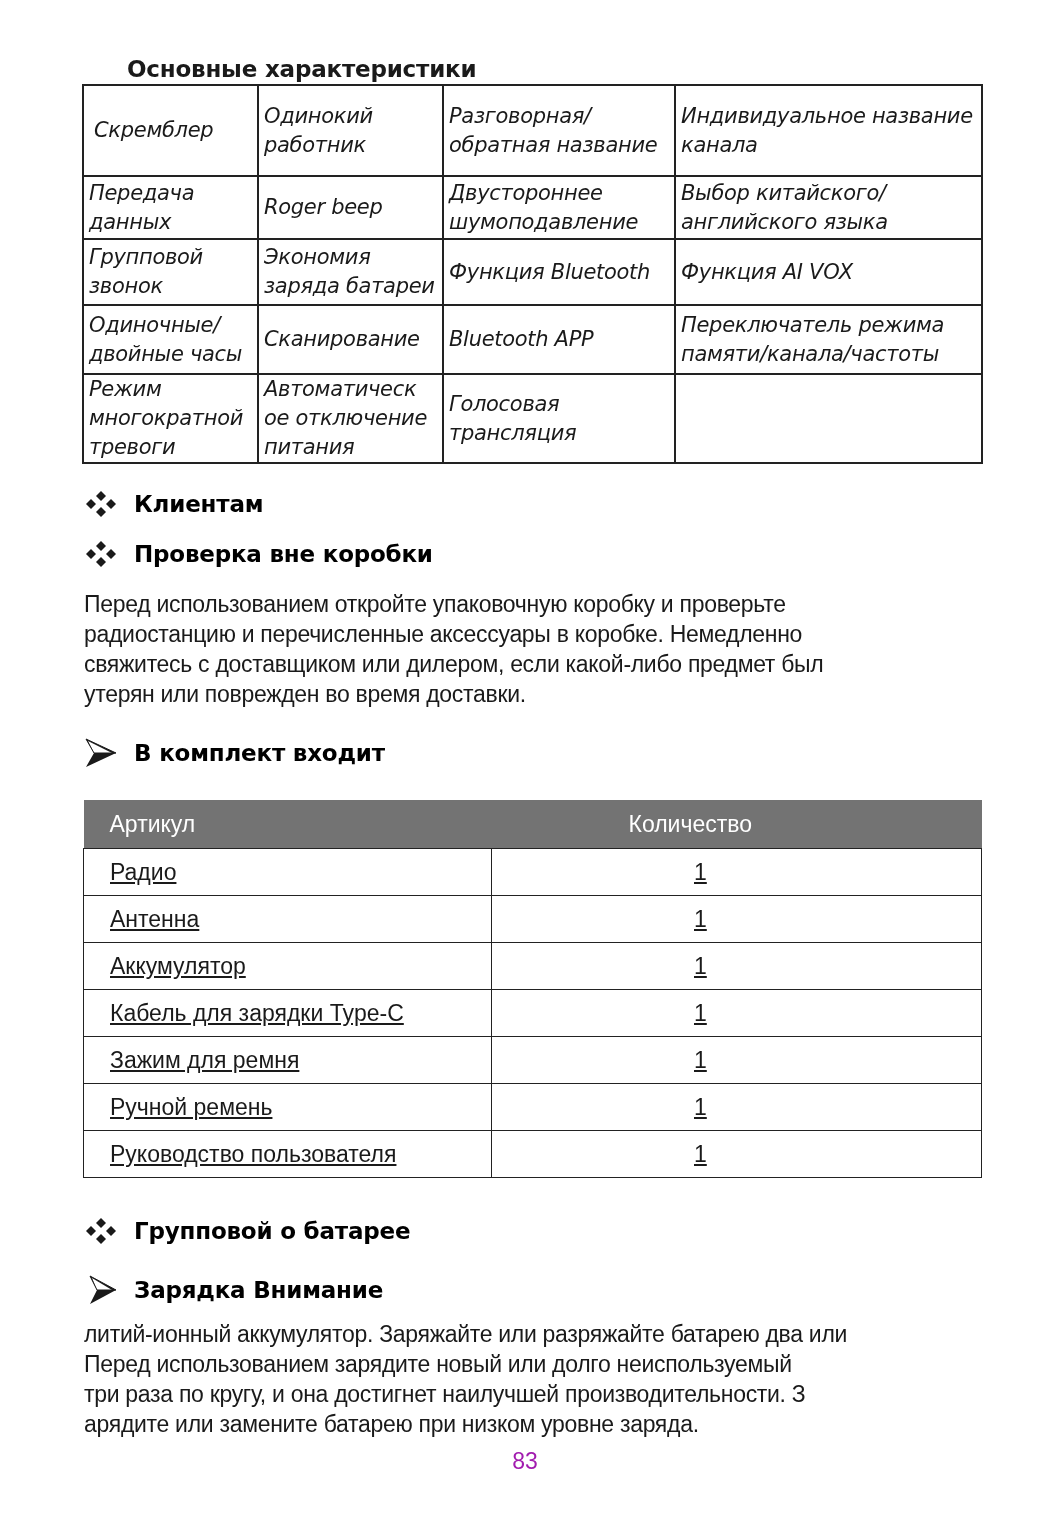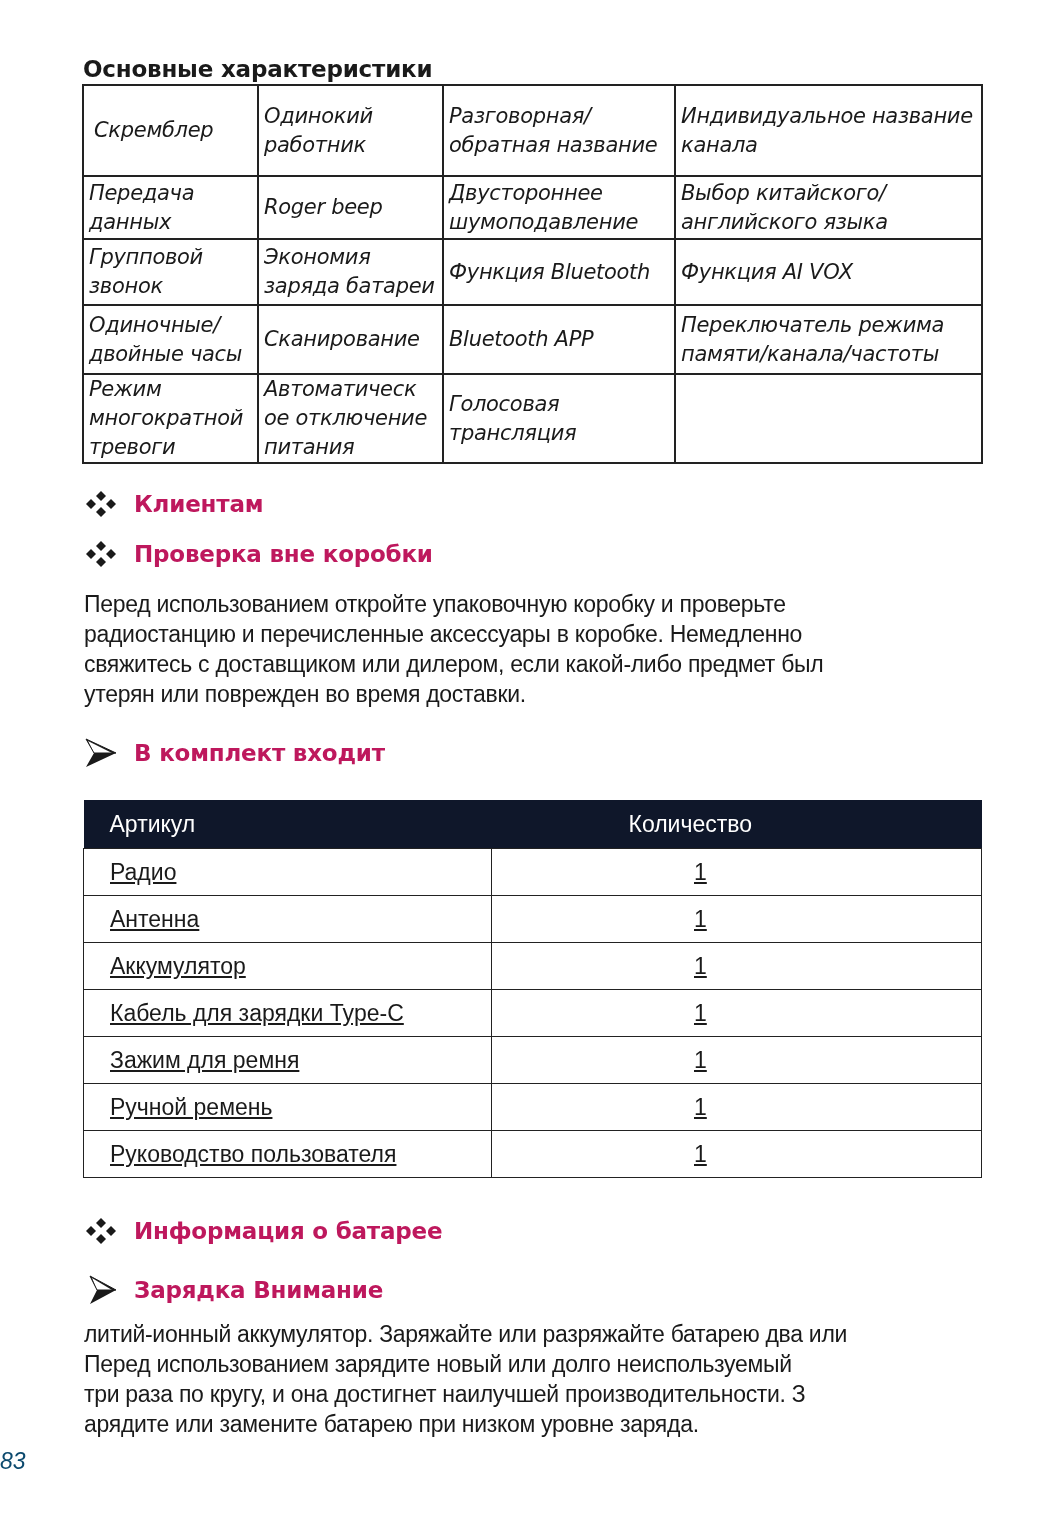--- a/index.html
+++ b/index.html
@@ -4,21 +4,21 @@
 <style>
   html, body { margin: 0; padding: 0; background: #ffffff; }
   body {
     width: 1062px; height: 1535px; position: relative; overflow: hidden;
     font-family: "DejaVu Sans", sans-serif; color: #1a1a1a;
   }
   .page { position: absolute; left: 0; top: 0; width: 1062px; height: 1535px; }
 
   .h-bold {
     position: absolute; font-weight: bold; font-size: 23px; color: #1a1a1a;
-    white-space: nowrap; letter-spacing: -0.2px;
+    white-space: nowrap; letter-spacing: -0.2px; margin-left: 44px;
   }
   #spec-title { left: 83px; top: 56px; }
 
   
   table.features {
     position: absolute; left: 82px; top: 84px; width: 899px;
     border-collapse: collapse; table-layout: fixed;
     font-size: 21px; line-height: 29px; letter-spacing: -0.3px; font-style: italic;
   }
   table.features td {
@@ -34,49 +34,49 @@
   table.features tr.r3 { height: 66px; }
   table.features tr.r4 { height: 69px; }
   table.features tr.r5 { height: 72px; }
   table.features tr.r1 td:first-child { padding-left: 10px; }
 
   .heading-row {
     position: absolute; left: 84px; display: flex; align-items: center;
     white-space: nowrap;
   }
   .heading-row .glyph { width: 34px; height: 30px; margin-right: 16px; display: inline-block; }
-  .heading-row .htext { font-weight: bold; font-size: 23px; letter-spacing: -0.2px; color: #be185d; }
+  .heading-row .htext { font-weight: bold; font-size: 23px; letter-spacing: -0.2px; color: #000000; }
 
   .para {
     position: absolute; left: 84px; width: 900px;
     font-family: "Liberation Sans", sans-serif; font-size: 23px; line-height: 30px;
     color: #1a1a1a; letter-spacing: -0.3px;
   }
 
   
   table.contents {
     position: absolute; left: 83px; top: 800px; width: 898px;
     border-collapse: collapse; table-layout: fixed;
     font-family: "Liberation Sans", sans-serif; font-size: 23px;
   }
   table.contents col.a { width: 408px; }
   table.contents col.b { width: 490px; }
   table.contents th {
-    background: #0f172a; color: #ffffff; font-weight: normal; height: 48px;
+    background: #737373; color: #ffffff; font-weight: normal; height: 48px;
     text-align: left; padding: 0 0 0 26px;
   }
   table.contents th.qty-h { padding-left: 137px; }
   table.contents td {
     border: 1.5px solid #222; height: 46px; padding: 0 0 0 26px; color: #1a1a1a; text-decoration: underline;
   }
   table.contents td.qty { padding-left: 202px; }
 
   #page-number {
-    position: absolute; left: 0; width: 1050px; top: 1448px; 
-    font-family: "Liberation Sans", sans-serif; font-size: 23px; color: #0c4a6e; font-style: italic;
+    position: absolute; left: 0; width: 1050px; top: 1448px; text-align: center;
+    font-family: "Liberation Sans", sans-serif; font-size: 23px; color: #a21caf;
   }
 </style>
 </head>
 <body>
 
 <div class="page">
 
   <div id="spec-title" class="h-bold">Основные характеристики</div>
 
   <table class="features">
@@ -197,21 +197,21 @@
   </tbody>
     </table>
 
   <div class="heading-row" style="top:1216px;">
     <svg class="glyph" viewBox="0 0 34 30">
       <polygon points="17,2 22,7 17,12 12,7" fill="#1a1a1a"></polygon>
       <polygon points="17,18 22,23 17,28 12,23" fill="#1a1a1a"></polygon>
       <polygon points="7,10 12,15 7,20 2,15" fill="#1a1a1a"></polygon>
       <polygon points="27,10 32,15 27,20 22,15" fill="#1a1a1a"></polygon>
     </svg>
-    <span class="htext">Информация о батарее</span>
+    <span class="htext">Групповой о батарее</span>
   </div>
 
   <div class="heading-row" style="top:1273px;">
     <svg class="glyph" viewBox="0 0 34 34" style="height:34px;">
       <polygon points="6,3 32,17 6,31 13,17" fill="#1a1a1a"></polygon>
       <polygon points="8,5 28,17 13,17" fill="#ffffff"></polygon>
       <polyline points="6,3 32,17 13,17 6,3" fill="none" stroke="#1a1a1a" stroke-width="1"></polyline>
     </svg>
     <span class="htext">Зарядка Внимание</span>
   </div>

